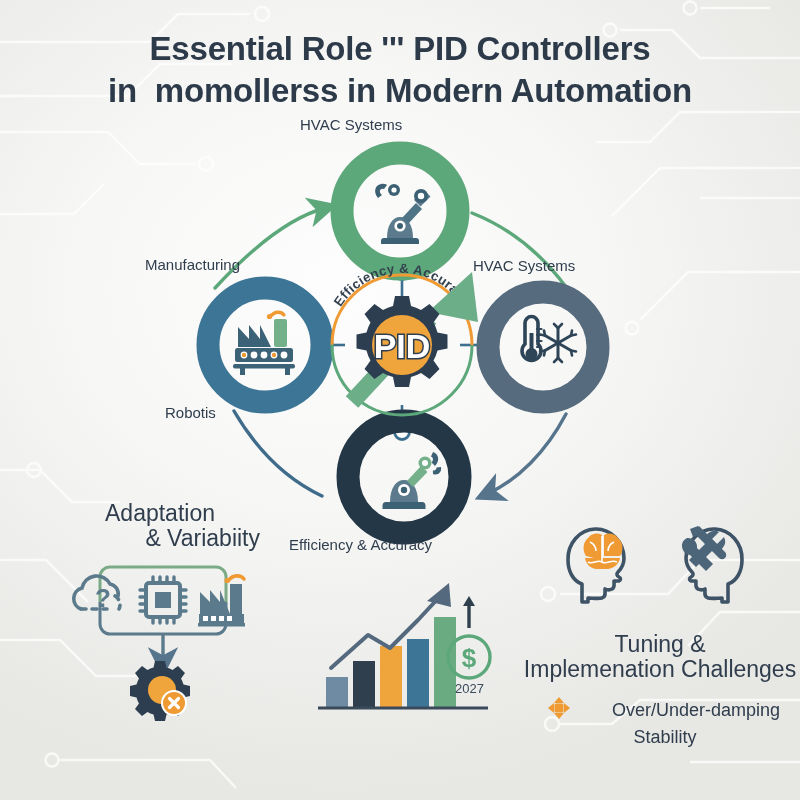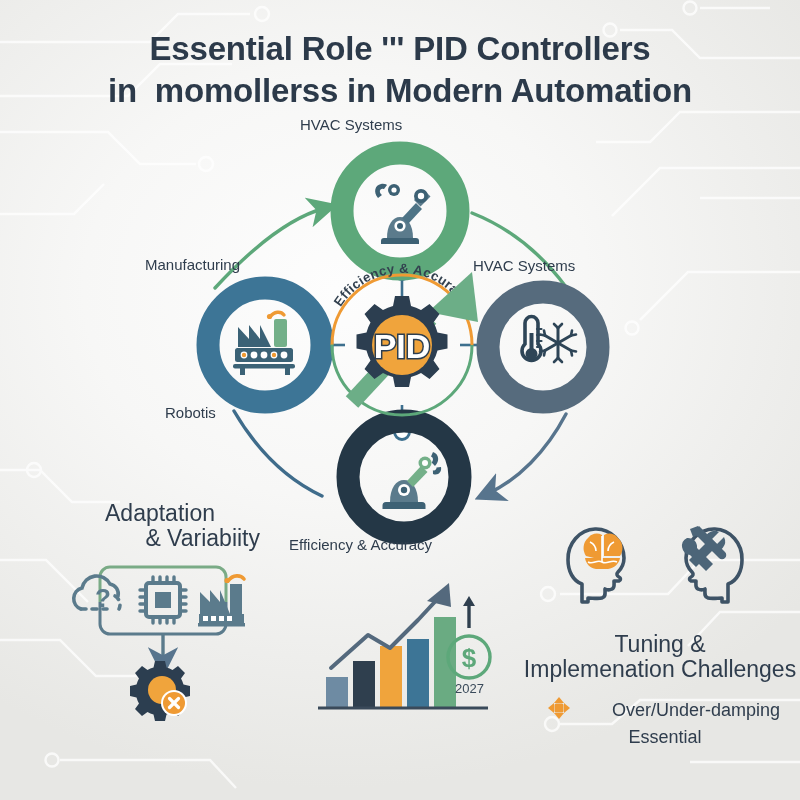--- a/index.html
+++ b/index.html
@@ -406,15 +406,15 @@
   <div class="txt node-label" style="left:289px; top:536px; width:230px;">Efficiency &amp; Accuracy</div>
 
   <div class="txt sect-label" style="left:60px; top:498px; width:200px;">Adaptation</div>
   <div class="txt sect-label" style="left:60px; top:523px; width:200px;text-align:right;">&amp; Variabiity</div>
 
   <div class="txt yr-label" style="left:455px; top:681px;text-align:right;">2027</div>
 
   <div class="txt sect-label" style="left:545px; top:629px; width:230px;">Tuning &amp;</div>
   <div class="txt sect-label" style="left:518px; top:654px; width:284px;">Implemenation Challenges</div>
   <div class="txt small-label" style="left:570px; top:679px; width:210px; text-align:right;margin-top:21px;">Over/Under-damping</div>
-  <div class="txt small-label" style="left:560px; top:727px; width:210px;">Essential</div>
+  <div class="txt small-label" style="left:560px; top:727px; width:210px;">Stability</div>
 
 </div>
 
 </body></html>

